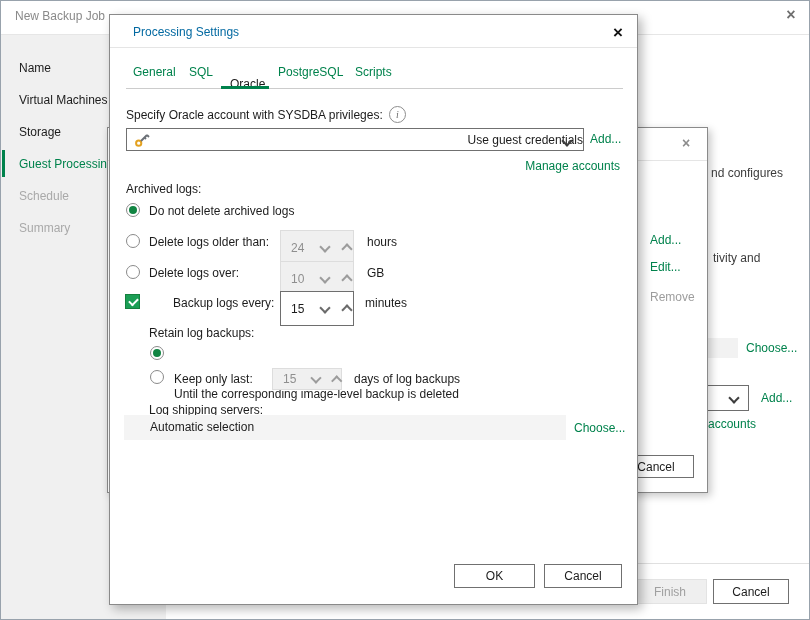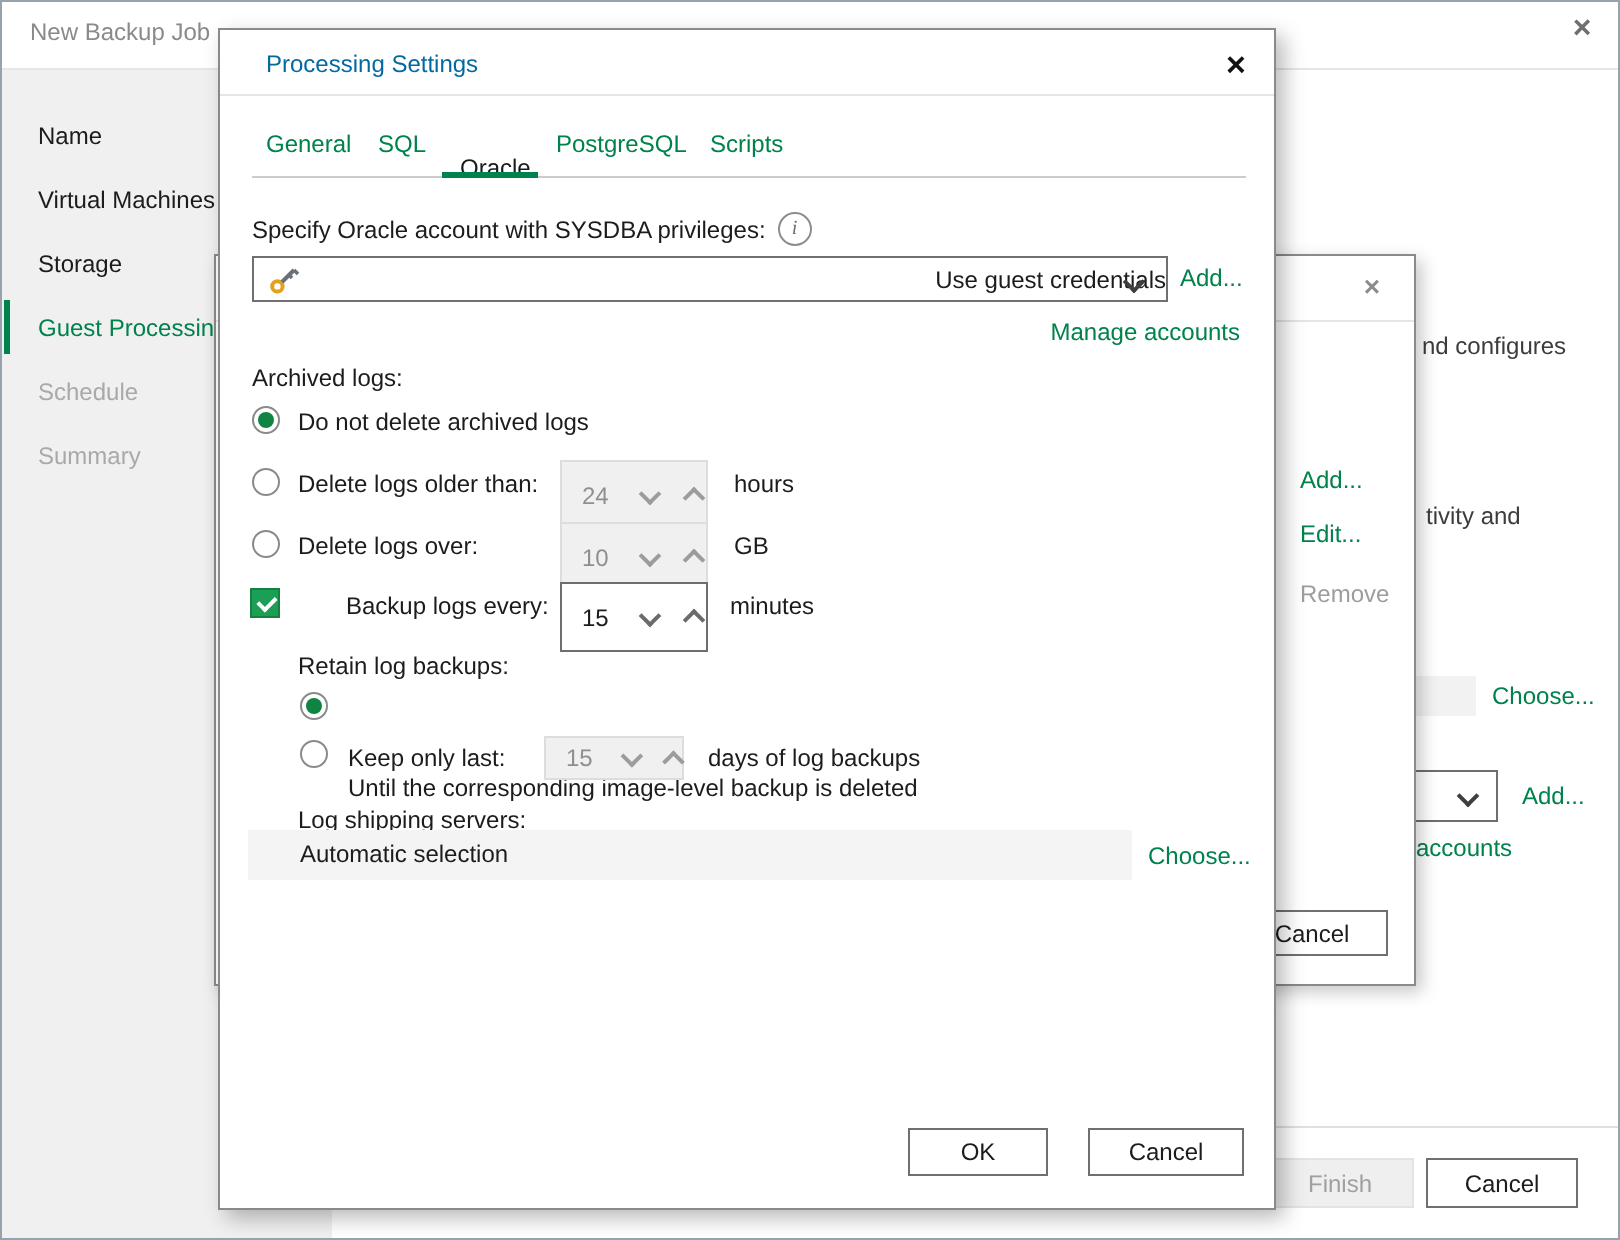--- a/index.html
+++ b/index.html
@@ -170,17 +170,17 @@
       <span class="val">15</span>
       <span class="chev down"></span>
       <span class="chev up"></span>
     </div>
     <div class="abs" style="left:244px;top:357px;">days of log backups</div>
 
     <div class="abs" style="left:39px;top:388px;">Log shipping servers:</div>
     <div class="field" style="left:14px;top:400px;width:442px;height:25px;padding-left:26px;">Automatic selection</div>
     <div class="abs link" style="left:464px;top:406px;">Choose...</div>
 
-    <div class="btn" style="left:344px;top:549px;width:70px;height:24px;">OK</div>
+    <div class="btn" style="left:344px;top:549px;width:81px;height:24px;">OK</div>
     <div class="btn" style="left:434px;top:549px;width:78px;height:24px;">Cancel</div>
   </div>
 
 </div>
 
 </body></html>

